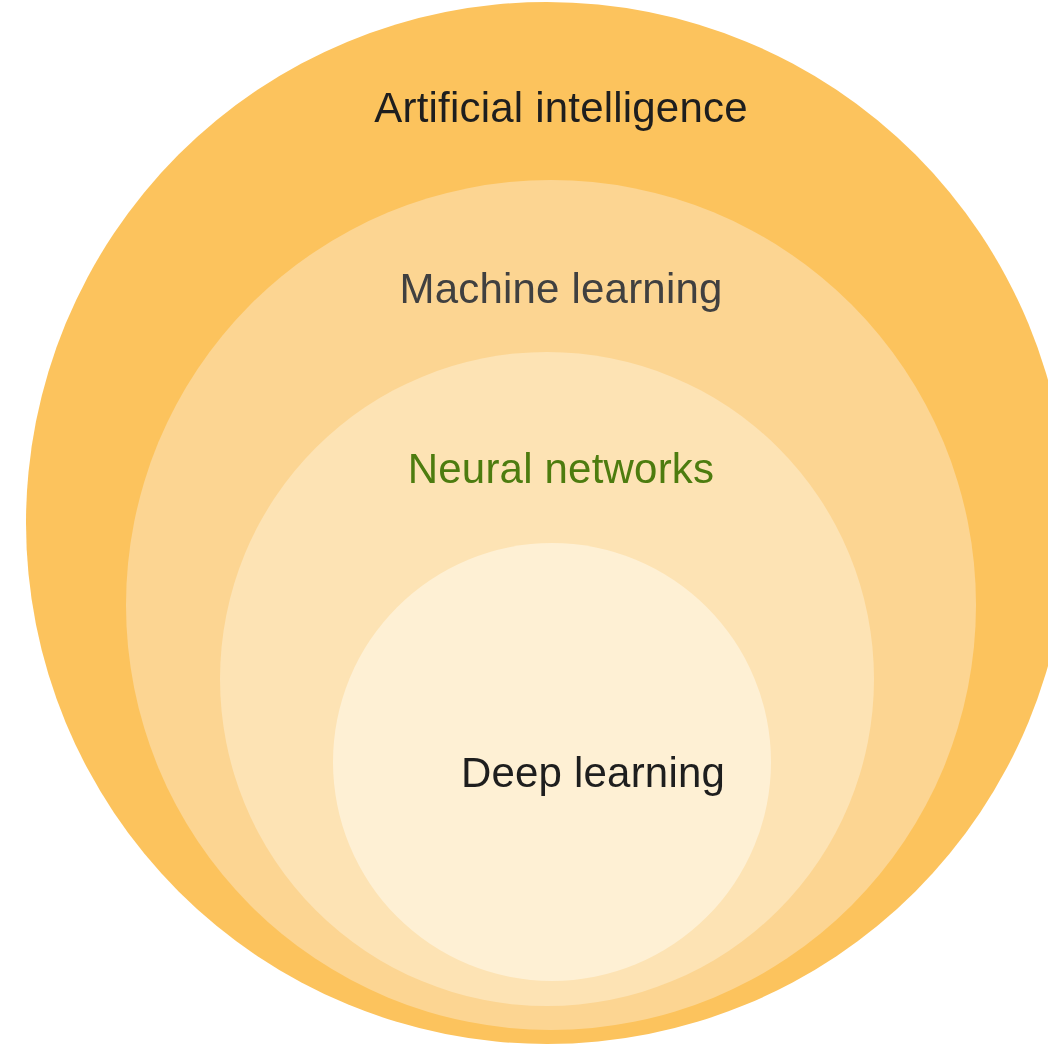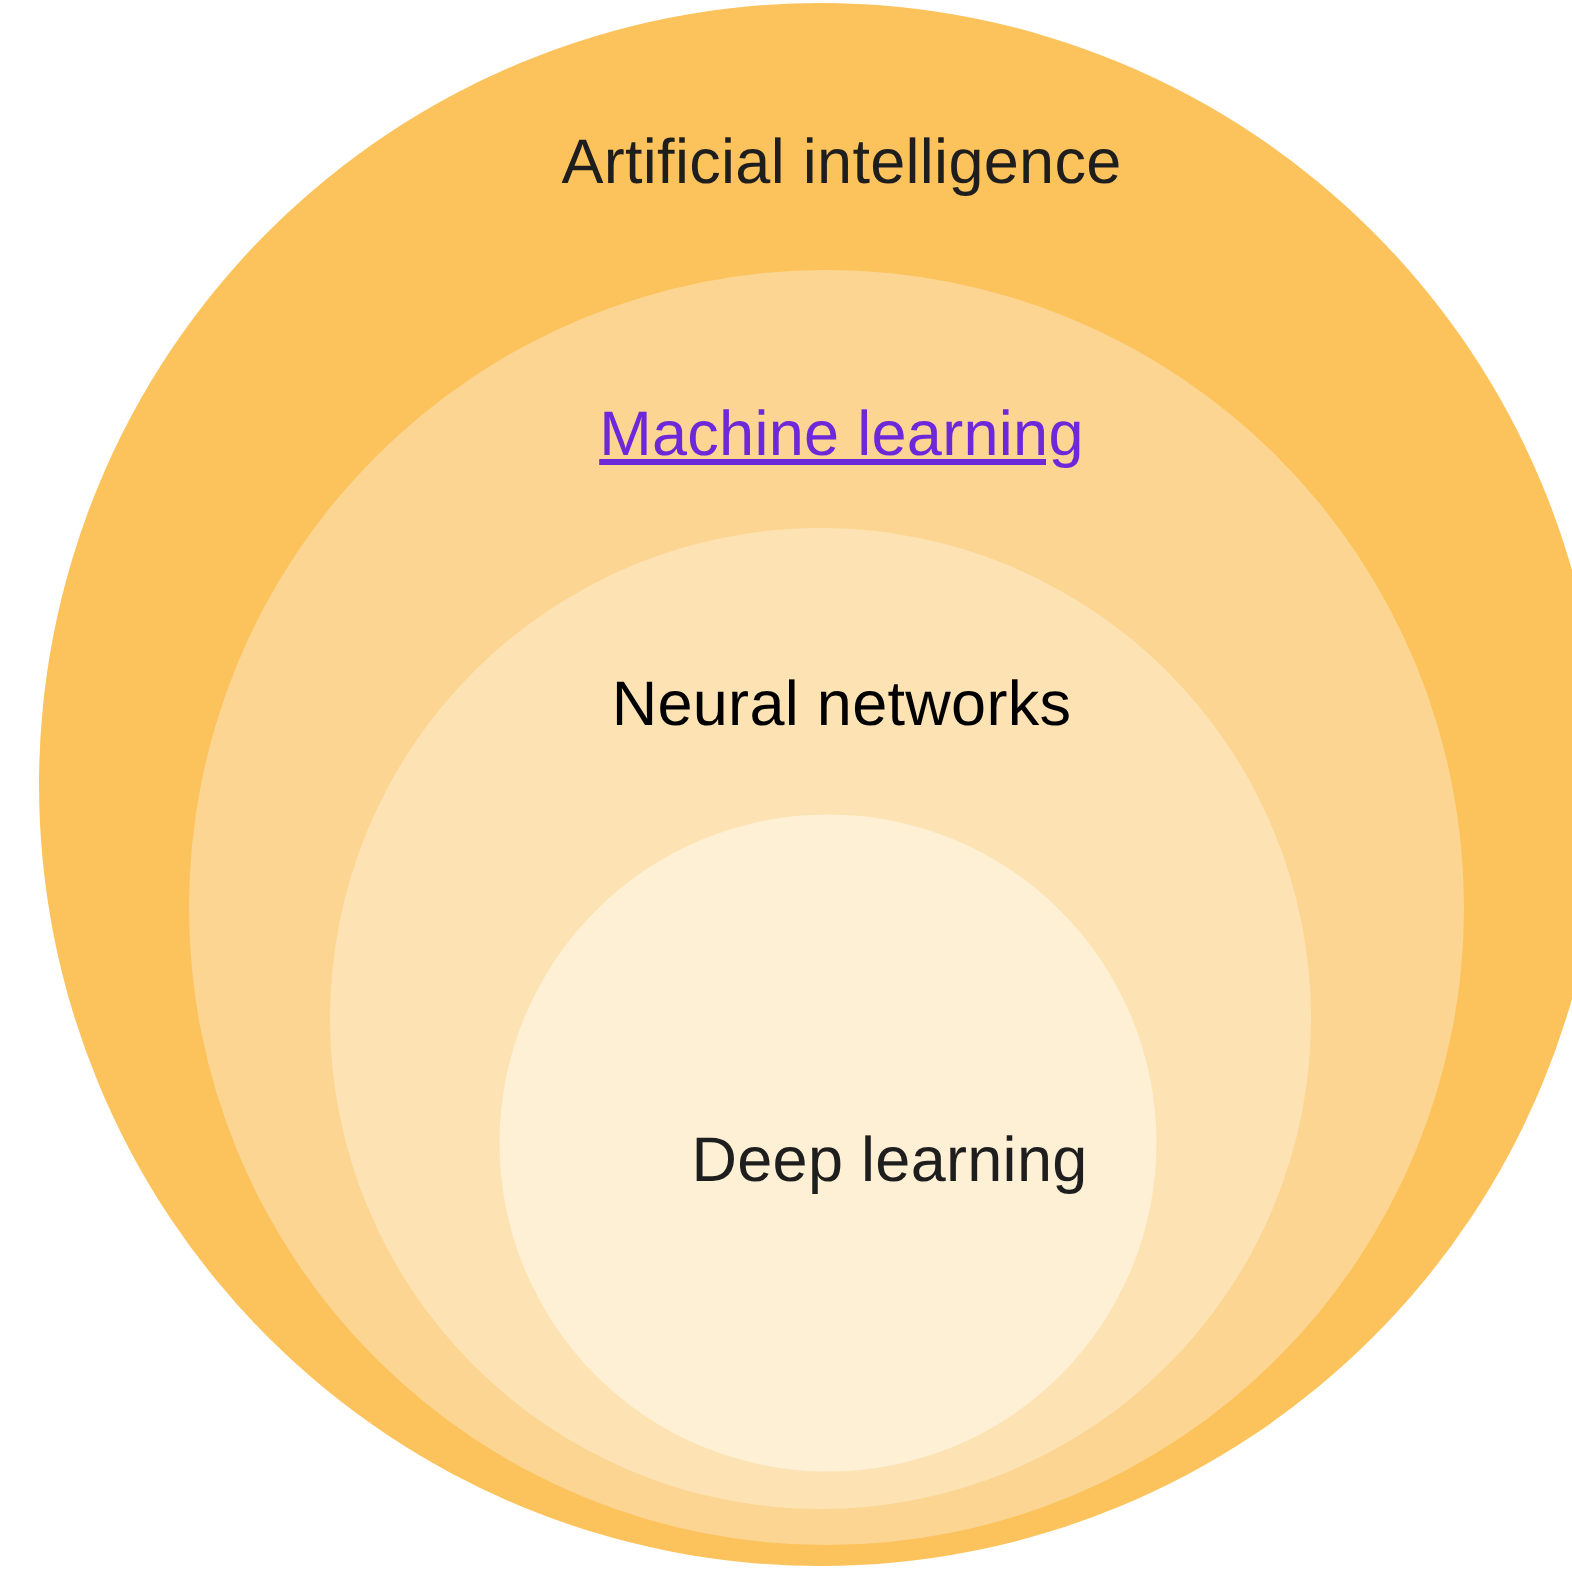--- a/index.html
+++ b/index.html
@@ -32,16 +32,16 @@
 </style>
 </head>
 <body>
 
 <div class="canvas" id="diagram-canvas" style="width: 1048px; height: 1048px; background: rgb(255, 255, 255); margin-left: 24px;">
     <div class="circle" style="left: 2px; top: 2px; width: 1042px; height: 1042px; background: rgb(252, 195, 93);"></div>
     <div class="circle" style="left: 102px; top: 180px; width: 850px; height: 850px; background: rgb(252, 213, 146);"></div>
     <div class="circle" style="left: 196px; top: 352px; width: 654px; height: 654px; background: rgb(253, 227, 180);"></div>
     <div class="circle" style="left: 309px; top: 543px; width: 438px; height: 438px; background: rgb(254, 240, 212);"></div>
     <div class="circle-label" style="left: 537px; top: 108px; color: rgb(30, 30, 30);">Artificial intelligence</div>
-    <div class="circle-label" style="left: 537px; top: 289px; color: #6d28d9; text-decoration: underline;">Machine learning</div>
-    <div class="circle-label" style="left: 537px; top: 469px; color: #000000;">Neural networks</div>
+    <div class="circle-label" style="left: 537px; top: 289px; color: #404040;">Machine learning</div>
+    <div class="circle-label" style="left: 537px; top: 469px; color: #4d7c0f;">Neural networks</div>
     <div class="circle-label" style="left: 569px; top: 773px; color: rgb(30, 30, 30);">Deep learning</div>
   </div>
 
 </body></html>

